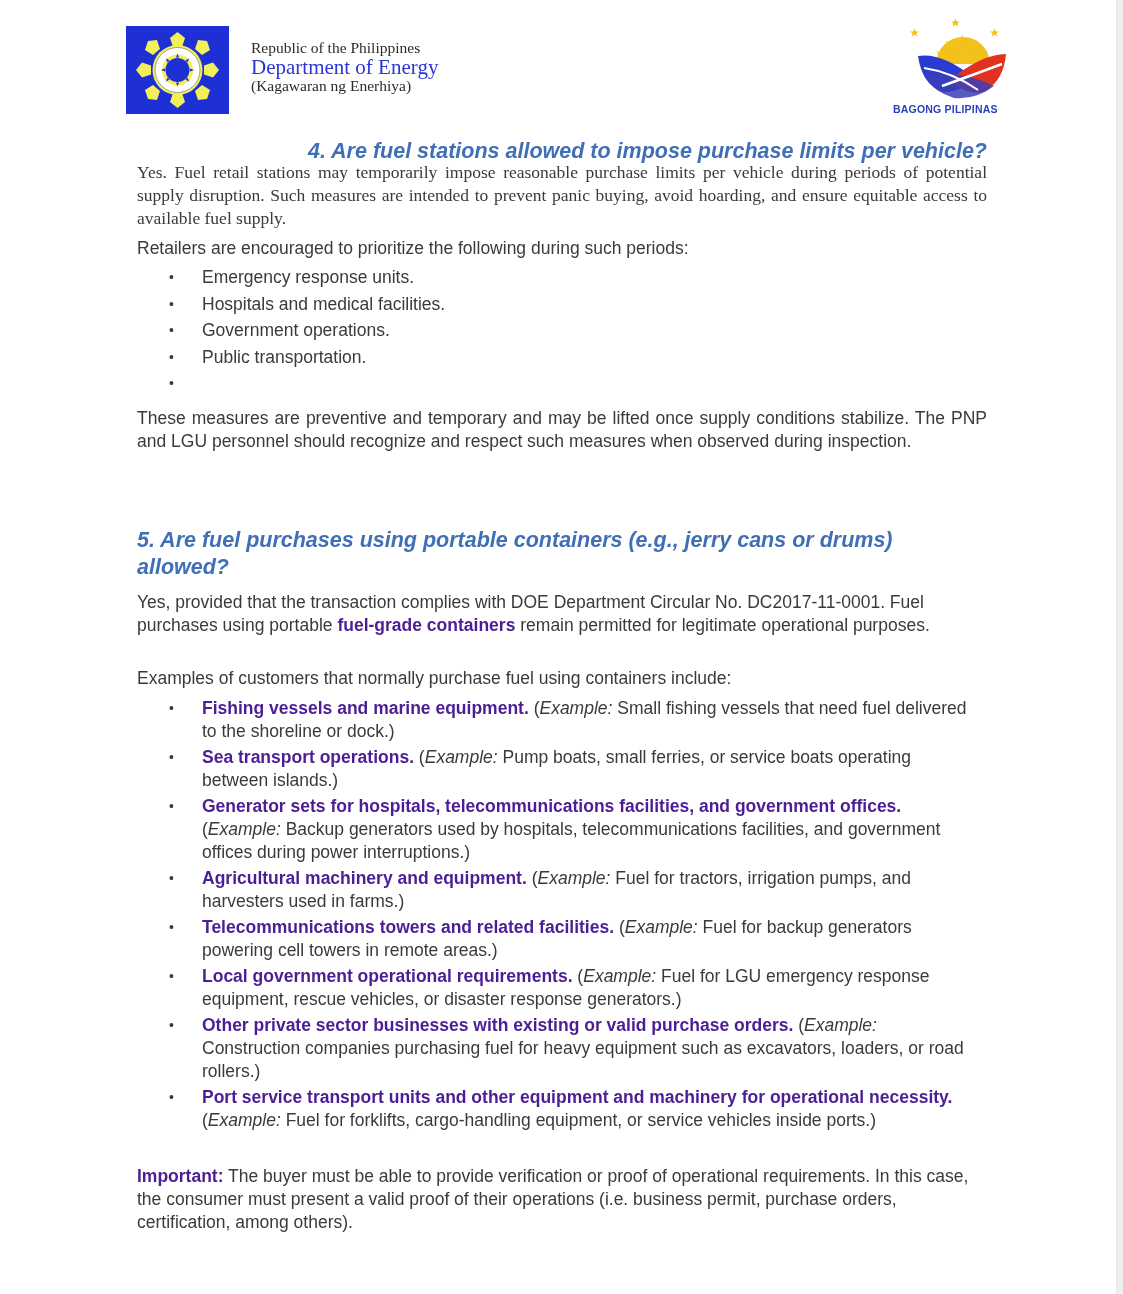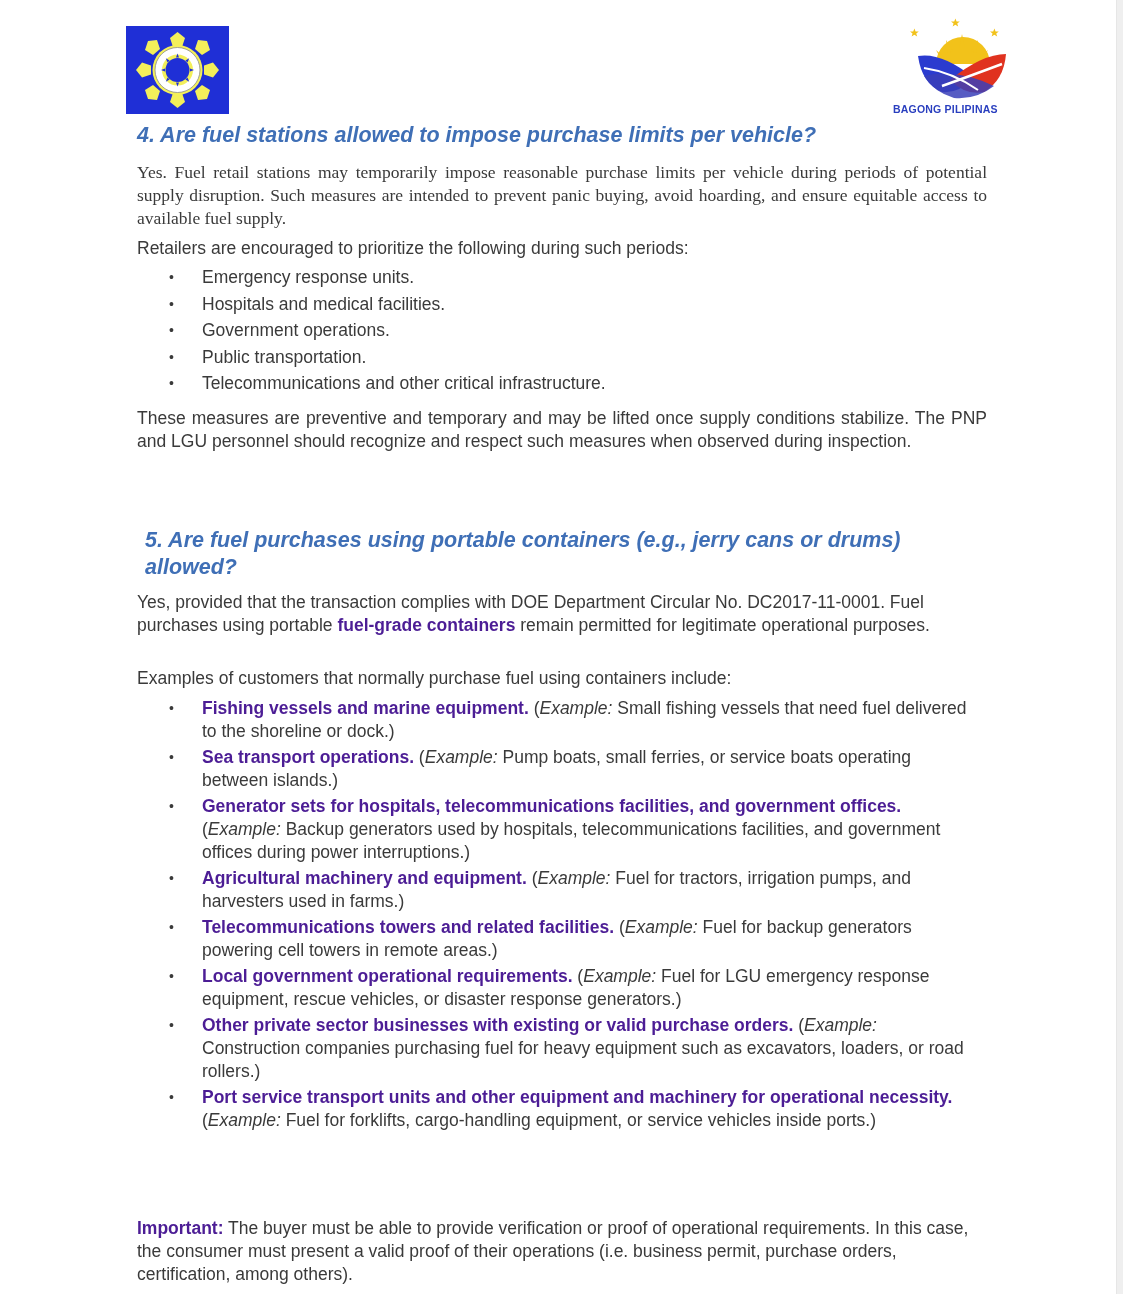--- a/index.html
+++ b/index.html
@@ -59,20 +59,25 @@
         <polygon points="51.5,60.5 53,56.5 50,56.5"></polygon>
         <polygon points="35,44 39,42.5 39,45.5"></polygon>
         <polygon points="68,44 64,42.5 64,45.5"></polygon>
         <polygon points="39.8,32.3 43.6,34.4 41.5,36.5"></polygon>
         <polygon points="63.2,32.3 59.4,34.4 61.5,36.5"></polygon>
         <polygon points="39.8,55.7 43.6,53.6 41.5,51.5"></polygon>
         <polygon points="63.2,55.7 59.4,53.6 61.5,51.5"></polygon>
       </g>
     </svg>
   </div>
+  <div class="agency">
+    <span class="rep">Republic of the Philippines</span>
+    <span class="dept">Department of Energy</span>
+    <span class="kag">(Kagawaran ng Enerhiya)</span>
+  </div>
 
   <div class="bp-logo">
     <svg viewBox="0 0 120 92" width="120" height="92">
       <g fill="#f2c21a">
         <polygon points="18,18 19.5,22 23.5,22 20.3,24.4 21.5,28.2 18,25.8 14.5,28.2 15.7,24.4 12.5,22 16.5,22" transform="translate(-2,-2) scale(0.8)"></polygon>
         <polygon points="18,18 19.5,22 23.5,22 20.3,24.4 21.5,28.2 18,25.8 14.5,28.2 15.7,24.4 12.5,22 16.5,22" transform="translate(39,-12) scale(0.8)"></polygon>
         <polygon points="18,18 19.5,22 23.5,22 20.3,24.4 21.5,28.2 18,25.8 14.5,28.2 15.7,24.4 12.5,22 16.5,22" transform="translate(78,-2) scale(0.8)"></polygon>
         <path d="M34,48 A27,27 0 0 1 88,48 Z"></path>
         <polygon points="60,18 63,32 57,32"></polygon>
         <polygon points="44,24 51,35 46,37"></polygon>
@@ -83,42 +88,42 @@
       <path d="M16,40 Q40,36 72,62 Q56,78 40,76 Q20,68 16,40 Z" fill="#2b3bcf"></path>
       <path d="M104,38 Q80,38 48,64 Q64,80 82,76 Q102,64 104,38 Z" fill="#e0321f"></path>
       <path d="M22,60 Q54,52 92,70 Q74,84 52,82 Q32,76 22,60 Z" fill="#3a3fb8" opacity="0.85"></path>
       <path d="M40,70 Q68,60 100,48" stroke="#ffffff" stroke-width="2.5" fill="none"></path>
       <path d="M22,52 Q50,56 76,74" stroke="#ffffff" stroke-width="2" fill="none"></path>
     </svg>
   </div>
   <div class="bp-text">BAGONG PILIPINAS</div>
 </div>
 
-<h2 class="q-heading" style="top:122px;">4. Are fuel stations allowed to impose purchase limits per vehicle?</h2>
+<h2 class="q-heading" style="top:138px;text-align:right;">4. Are fuel stations allowed to impose purchase limits per vehicle?</h2>
 <p class="para justify" style="top:161px;font-family:Liberation Serif, serif;">Yes. Fuel retail stations may temporarily impose reasonable purchase limits per vehicle during periods of potential supply disruption. Such measures are intended to prevent panic buying, avoid hoarding, and ensure equitable access to available fuel supply.</p>
 <p class="para" style="top:237px;">Retailers are encouraged to prioritize the following during such periods:</p>
 
 <ul class="list simple" style="top:266px;">
   <li><span class="bullet">•</span><span>Emergency response units.</span></li>
   <li><span class="bullet">•</span><span>Hospitals and medical facilities.</span></li>
   <li><span class="bullet">•</span><span>Government operations.</span></li>
   <li><span class="bullet">•</span><span>Public transportation.</span></li>
-  <li><span class="bullet">•</span><span>Telecommunications and other critical infrastructure.</span></li>
+  <li><span class="bullet">•</span></li>
 </ul>
 
 <p class="para justify" style="top:407px;">These measures are preventive and temporary and may be lifted once supply conditions stabilize. The PNP and LGU personnel should recognize and respect such measures when observed during inspection.</p>
 
-<h2 class="q-heading" style="top:527px; width:840px;margin-left:8px;">5. Are fuel purchases using portable containers (e.g., jerry cans or drums) allowed?</h2>
+<h2 class="q-heading" style="top:527px; width:840px;">5. Are fuel purchases using portable containers (e.g., jerry cans or drums) allowed?</h2>
 <p class="para" style="top:591px;"><span>Yes, provided that the transaction complies with DOE Department Circular No. DC2017-11-0001. Fuel purchases using portable </span><b>fuel-grade containers</b><span> remain permitted for legitimate operational purposes.</span></p>
 <p class="para" style="top:667px;">Examples of customers that normally purchase fuel using containers include:</p>
 
 <ul class="list rich" id="container-list" style="top:697px; width:840px;">
     <li><span class="bullet">•</span><b>Fishing vessels and marine equipment.</b><span> (</span><span class="i">Example:</span><span> </span><span>Small fishing vessels that need fuel delivered to the shoreline or dock.)</span></li>
     <li><span class="bullet">•</span><b>Sea transport operations.</b><span> (</span><span class="i">Example:</span><span> </span><span>Pump boats, small ferries, or service boats operating between islands.)</span></li>
     <li><span class="bullet">•</span><b>Generator sets for hospitals, telecommunications facilities, and government offices.</b><span> (</span><span class="i">Example:</span><span> </span><span>Backup generators used by hospitals, telecommunications facilities, and government offices during power interruptions.)</span></li>
     <li><span class="bullet">•</span><b>Agricultural machinery and equipment.</b><span> (</span><span class="i">Example:</span><span> </span><span>Fuel for tractors, irrigation pumps, and harvesters used in farms.)</span></li>
     <li><span class="bullet">•</span><b>Telecommunications towers and related facilities.</b><span> (</span><span class="i">Example:</span><span> </span><span>Fuel for backup generators powering cell towers in remote areas.)</span></li>
     <li><span class="bullet">•</span><b>Local government operational requirements.</b><span> (</span><span class="i">Example:</span><span> </span><span>Fuel for LGU emergency response equipment, rescue vehicles, or disaster response generators.)</span></li>
     <li><span class="bullet">•</span><b>Other private sector businesses with existing or valid purchase orders.</b><span> (</span><span class="i">Example:</span><span> </span><span>Construction companies purchasing fuel for heavy equipment such as excavators, loaders, or road rollers.)</span></li>
     <li><span class="bullet">•</span><b>Port service transport units and other  equipment and machinery for operational necessity.</b><span> (</span><span class="i">Example:</span><span> </span><span>Fuel for forklifts, cargo-handling equipment, or service vehicles inside ports.)</span></li>
   </ul>
 
-<p class="para" style="top:1217px; width:845px;"><b>Important:</b><span> The buyer must be able to provide verification or proof of operational requirements. In this case, the consumer must present a valid proof of their operations (i.e. business permit, purchase orders, certification, among others).</span></p>
+<p class="para" style="top:1165px; width:845px;"><b>Important:</b><span> The buyer must be able to provide verification or proof of operational requirements. In this case, the consumer must present a valid proof of their operations (i.e. business permit, purchase orders, certification, among others).</span></p>
 
 </body></html>

